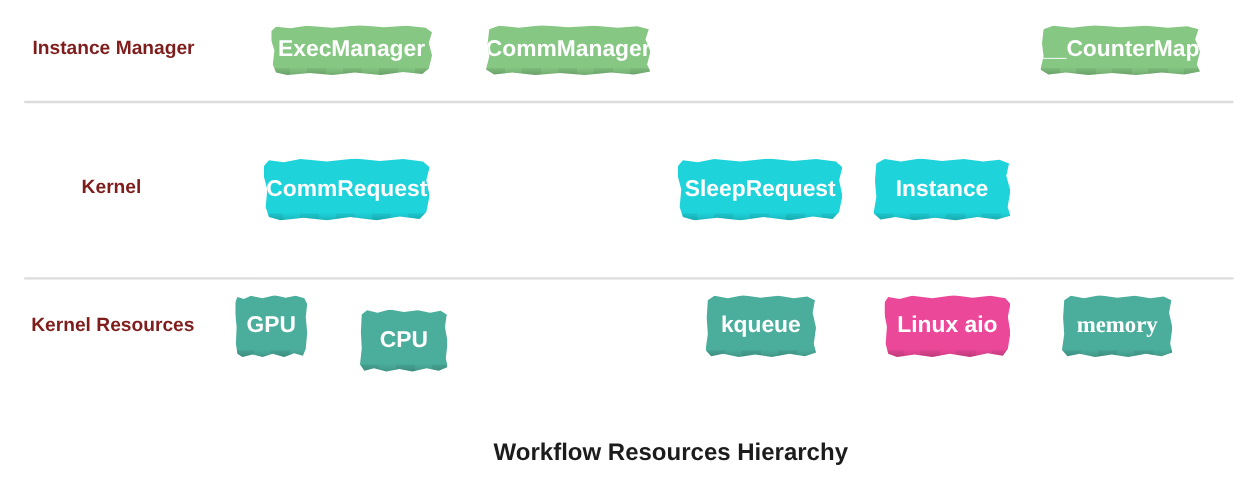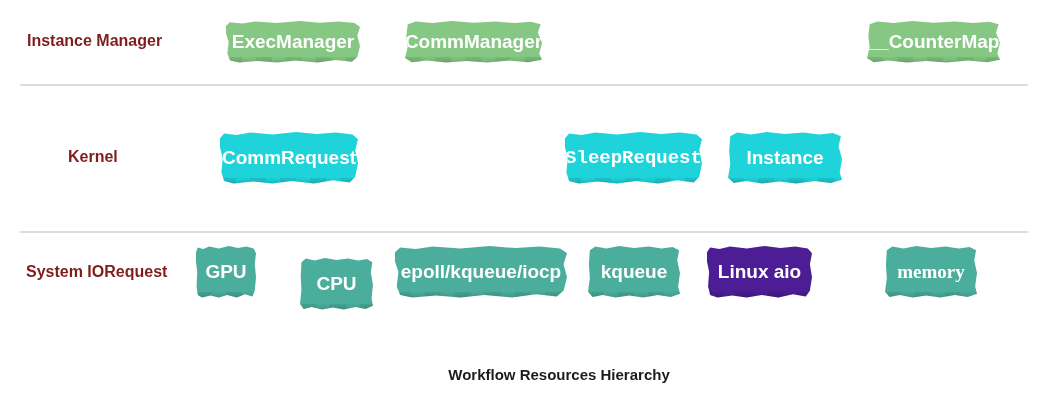--- a/index.html
+++ b/index.html
@@ -48,21 +48,21 @@
     background:repeating-linear-gradient(90deg,
       rgba(0,0,0,0.08) 0 16px,
       rgba(0,0,0,0.015) 16px 30px);
     pointer-events:none;
   }
   .caption{
     position:absolute;
     top:366px;
     left:559px;
     transform:translateX(-50%);
-    font-size:15px;
+    font-size:20px;
     font-weight:bold;
     color:#1c1c1c;
     white-space:nowrap;
   }
 </style>
 </head>
 <body>
 
 <div id="page">
 
@@ -78,44 +78,41 @@
     <span>__CounterMap</span>
   </div>
 
   <div class="divider" style="top: 84px; background-color: rgb(220, 220, 220);"></div>
 
   <div class="row-label" style="left:68px;top:147px">Kernel</div>
 
   <div class="box" style="left: 220px; top: 132px; width: 138px; height: 52px; background-color: rgb(30, 211, 218);">
     <span>CommRequest</span>
   </div>
-  <div class="box" style="left: 565px; top: 132px; width: 137px; height: 52px; background-color: rgb(30, 211, 218); font-family: Liberation Mono, monospace;">
+  <div class="box" style="left: 565px; top: 132px; width: 137px; height: 52px; background-color: rgb(30, 211, 218);">
     <span>SleepRequest</span>
   </div>
   <div class="box alt" style="left: 728px; top: 132px; width: 114px; height: 52px; background-color: rgb(30, 211, 218);">
     <span>Instance</span>
   </div>
 
   <div class="divider" style="top: 231px; background-color: rgb(220, 220, 220);"></div>
 
-  <div class="row-label" style="left:26px;top:262px">System IORequest</div>
+  <div class="row-label" style="left:26px;top:262px">Kernel Resources</div>
 
   <div class="box" style="left: 196px; top: 246px; width: 60px; height: 52px; background-color: rgb(75, 174, 156);">
     <span>GPU</span>
   </div>
   <div class="box alt" style="left: 300px; top: 258px; width: 73px; height: 52px; background-color: rgb(75, 174, 156);">
     <span>CPU</span>
   </div>
-  <div class="box" style="left: 395px; top: 246px; width: 172px; height: 52px; background-color: rgb(75, 174, 156);">
-    <span>epoll/kqueue/iocp</span>
-  </div>
   <div class="box alt" style="left: 588px; top: 246px; width: 92px; height: 52px; background-color: rgb(75, 174, 156);">
     <span>kqueue</span>
   </div>
-  <div class="box" style="left: 707px; top: 246px; width: 105px; height: 52px; background-color: #4c1d95;">
+  <div class="box" style="left: 737px; top: 246px; width: 105px; height: 52px; background-color: #ec4899;">
     <span>Linux aio</span>
   </div>
   <div class="box alt" style="left: 885px; top: 246px; width: 92px; height: 52px; background-color: rgb(75, 174, 156); font-family: Liberation Serif, serif;">
     <span>memory</span>
   </div>
 
   <div class="caption">Workflow Resources Hierarchy</div>
 
 </div>
 

